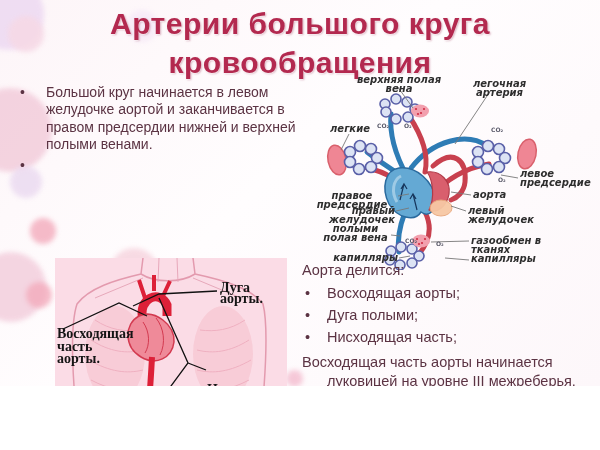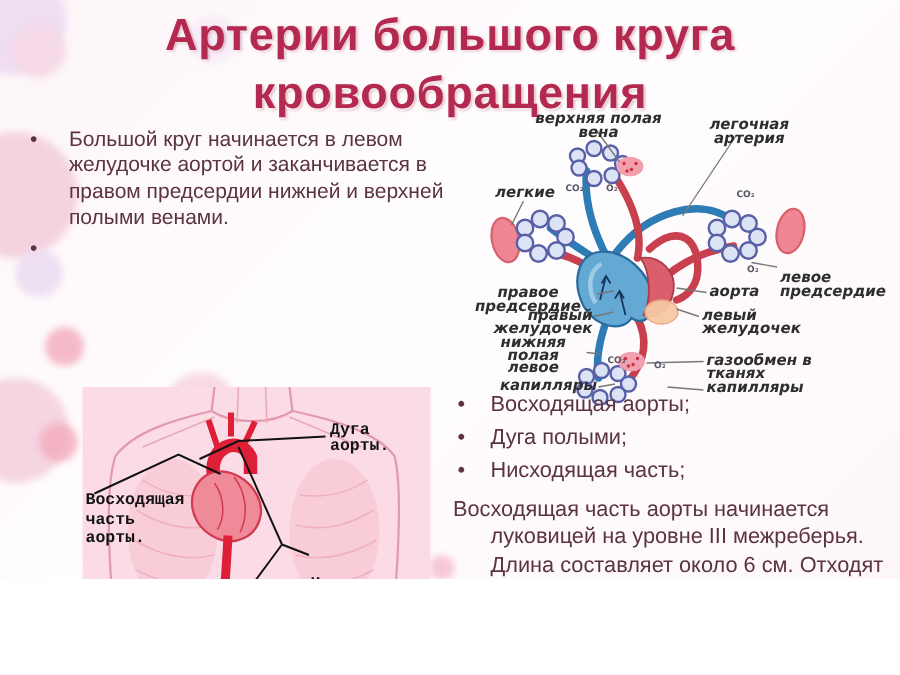--- a/index.html
+++ b/index.html
@@ -37,22 +37,22 @@
     font-size:10px;font-weight:bold;font-style:italic;color:#2e2e2e;line-height:8.5px;
   }
   .gas{
     position:absolute;font-family:"DejaVu Sans",sans-serif;
     font-size:6px;color:#5a5a6a;font-weight:bold;
   }
   
   .torso{position:absolute;left:55px;top:258px;width:232px;height:180px;background:#fbdce6;}
   .torso svg{position:absolute;left:0;top:0;}
   .tlabel{
-    position:absolute;font-size:11px;font-weight:bold;color:#141414;line-height:11px;
-    font-family:Liberation Mono, monospace;
+    position:absolute;font-size:14px;font-weight:bold;color:#141414;line-height:11px;
+    font-family:Liberation Serif, serif;
   }
 </style>
 </head>
 <body>
 
 <div class="slide">
 
   <div class="bokeh" style="left:-28px;top:-22px;width:72px;height:72px;background:#edd9f2;opacity:.85"></div>
   <div class="bokeh" style="left:8px;top:16px;width:36px;height:36px;background:#f6d9e6;opacity:.9"></div>
   <div class="bokeh" style="left:126px;top:10px;width:32px;height:32px;background:#f3e4f6;opacity:.6"></div>
@@ -211,36 +211,37 @@
         <path d="M161,141 L146,136"></path>
         <path d="M164,171 L126,172"></path>
         <path d="M164,190 L140,188"></path>
       </g>
     </svg>
     <div class="dlabel" style="left:44px;top:6px;width:100px;text-align:center;">верхняя полая вена</div>
     <div class="dlabel" style="left:147px;top:10px;width:95px;text-align:center;">легочная артерия</div>
     <div class="dlabel" style="left:20px;top:55px;width:50px;text-align:center;">легкие</div>
     <div class="dlabel" style="left:2px;top:122px;width:90px;text-align:center;">правое предсердие</div>
     <div class="dlabel" style="left:2px;top:137px;width:88px;text-align:right;">правый желудочек</div>
-    <div class="dlabel" style="left:18px;top:155px;width:65px;text-align:center;">нижняя полая левое</div>
+    <div class="dlabel" style="left:18px;top:155px;width:65px;text-align:center;">полыми полая вена</div>
     <div class="dlabel" style="left:8px;top:184px;width:85px;text-align:right;">капилляры</div>
-    <div class="dlabel" style="left:215px;top:100px;width:58px;margin-top:12px;">левое предсердие</div>
+    <div class="dlabel" style="left:215px;top:100px;width:58px;">левое предсердие</div>
     <div class="dlabel" style="left:168px;top:121px;width:40px;">аорта</div>
     <div class="dlabel" style="left:163px;top:137px;width:80px;">левый желудочек</div>
     <div class="dlabel" style="left:166px;top:167px;width:90px;">газообмен в тканях</div>
     <div class="dlabel" style="left:166px;top:185px;width:60px;">капилляры</div>
     <span class="gas" style="left:72px;top:52px;">CO₂</span>
     <span class="gas" style="left:99px;top:52px;">O₂</span>
     <span class="gas" style="left:186px;top:56px;">CO₂</span>
     <span class="gas" style="left:193px;top:106px;">O₂</span>
     <span class="gas" style="left:100px;top:167px;">CO₂</span>
     <span class="gas" style="left:131px;top:170px;">O₂</span>
   </div>
 
   <div class="right-text">
+    <div class="heading">Аорта делится:</div>
     <div class="r-li">
       <span class="dot">•</span>
       <span>Восходящая аорты;</span>
     </div>
     <div class="r-li">
       <span class="dot">•</span>
       <span>Дуга полыми;</span>
     </div>
     <div class="r-li">
       <span class="dot">•</span>

